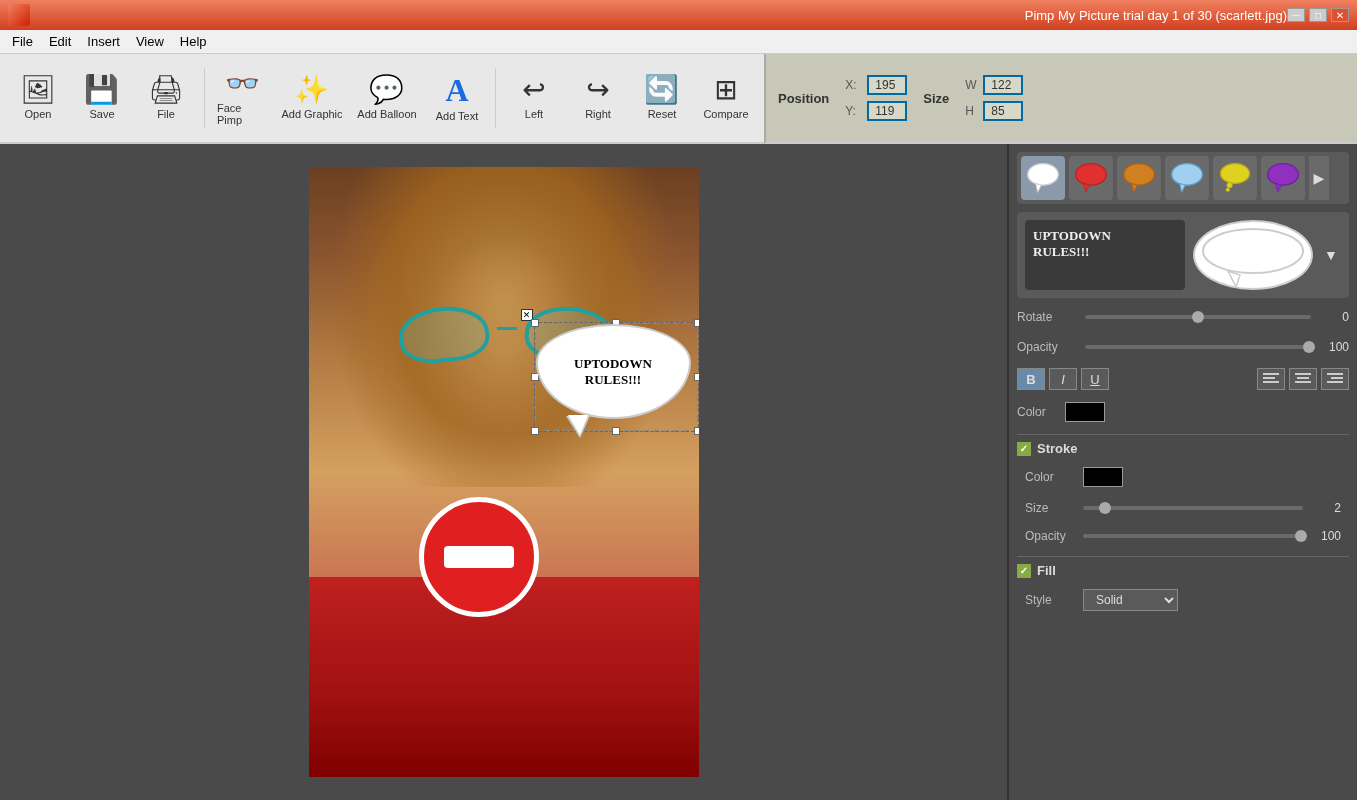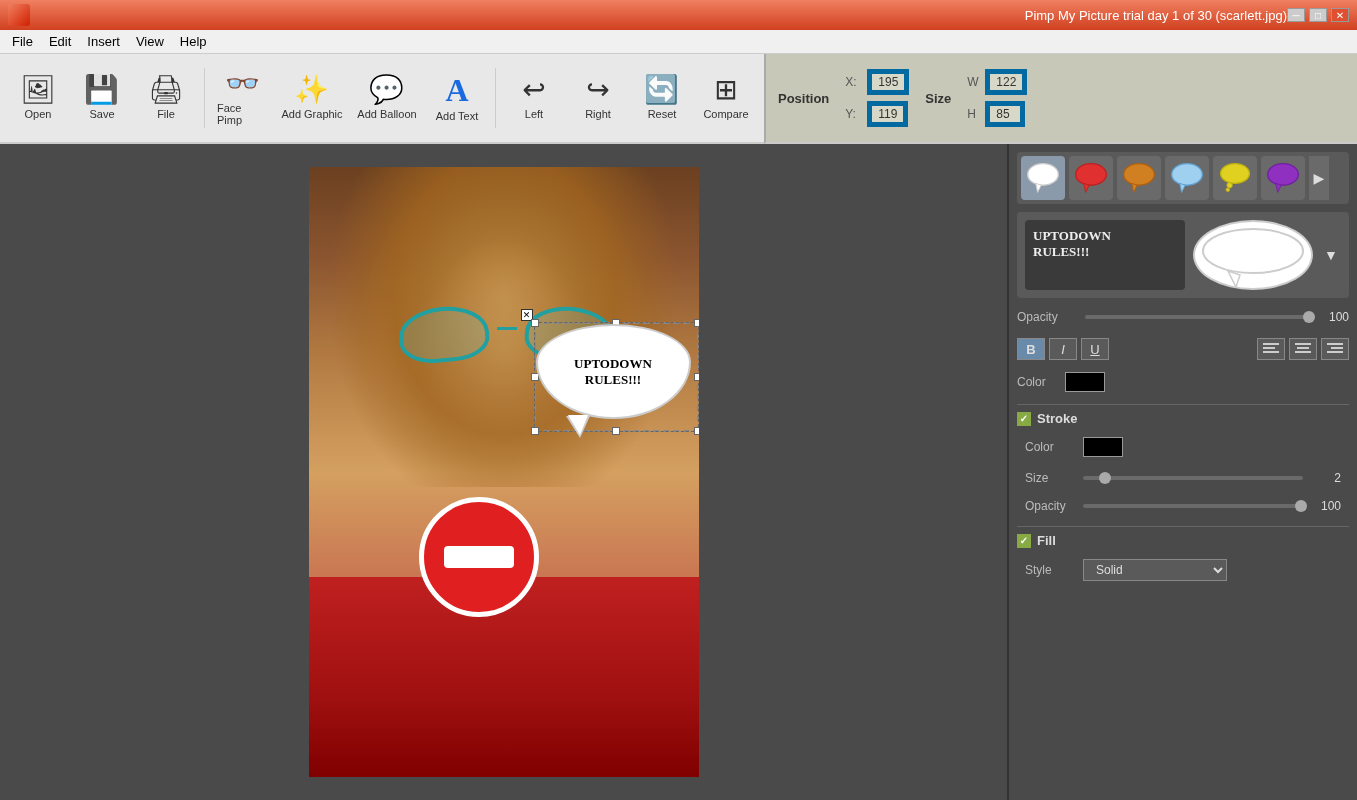--- a/index.html
+++ b/index.html
@@ -72,21 +72,21 @@
       align-items: center;
       padding: 8px 12px;
       gap: 16px;
       font-size: 12px;
       color: #333;
       border-left: 2px solid #aaa;
       border-bottom: 2px solid #ccc;
     }
     .pos-group { display: flex; flex-direction: column; gap: 6px; }
     .pos-row { display: flex; align-items: center; gap: 4px; }
-    .pos-val { background: #d8d8c8; border: 5px solid #0369a1; padding: 1px 6px; min-width: 40px; }
+    .pos-val { background: #d8d8c8; border: 2px solid #0369a1; padding: 1px 6px; min-width: 40px; }
 
     
     #main {
       display: flex;
       height: calc(800px - 30px - 24px - 90px);
     }
 
     
     #canvas-area {
       flex: 1;
@@ -497,21 +497,21 @@
       padding: 3px 8px;
       color: #bbb;
       font-size: 12px;
     }
     .style-select {
       background: #5a5a5a;
       color: #ddd;
       border: 1px solid #888;
       padding: 2px 8px;
       font-size: 12px;
-      width: 144px;
+      width: 95px;
     }
 
     
     #right-panel::-webkit-scrollbar { width: 8px; }
     #right-panel::-webkit-scrollbar-track { background: #3a3a3a; }
     #right-panel::-webkit-scrollbar-thumb { background: #6a6a6a; border-radius: 4px; }
 
     
     .balloon-svg { width: 36px; height: 36px; }
   </style>
@@ -714,20 +714,27 @@
 RULES!!!</div>
       <div class="preview-bubble">
         <svg width="110" height="65" viewBox="0 0 110 65">
           <ellipse cx="55" cy="28" rx="50" ry="22" fill="white" stroke="#ccc" stroke-width="2"></ellipse>
           <polygon points="30,48 42,52 38,64" fill="white" stroke="#ccc" stroke-width="1.5"></polygon>
         </svg>
       </div>
       <div style="width:20px;height:60px;background:#5a5a5a;display:flex;align-items:center;justify-content:center;color:#ddd;cursor:pointer;font-size:14px;border-radius:3px;">▼</div>
     </div>
 
+    <div class="prop-row">
+      <span class="prop-label">Rotate</span>
+      <div class="prop-slider">
+        <div class="prop-slider-thumb" style="left:50%;"></div>
+      </div>
+      <span class="prop-value">0</span>
+    </div>
 
     <div class="prop-row">
       <span class="prop-label">Opacity</span>
       <div class="prop-slider">
         <div class="prop-slider-thumb" style="left:99%;"></div>
       </div>
       <span class="prop-value">100</span>
     </div>
 
 

